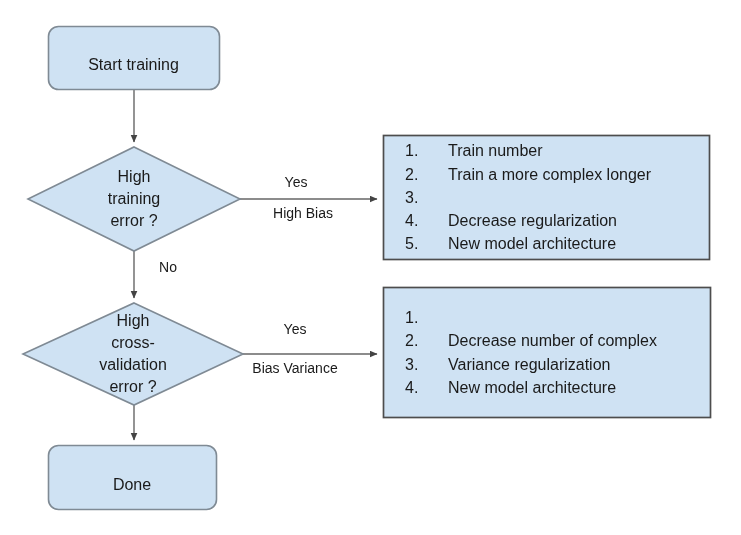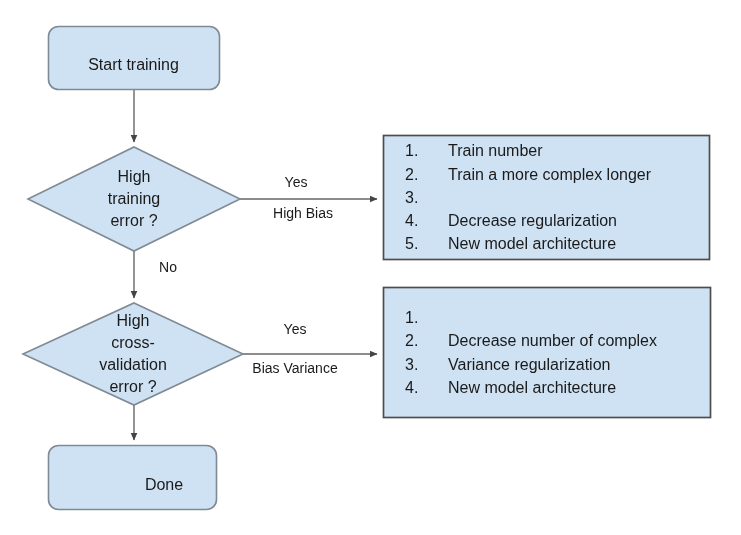--- a/index.html
+++ b/index.html
@@ -90,21 +90,21 @@
 
   <div class="txt pre" style="left:28px; top:147px; width:212px; height:104px;">High
 training
 error ?</div>
 
   <div class="txt pre" style="left:23px; top:303px; width:220px; height:102px;">High
 cross-
 validation
 error ?</div>
 
-  <div class="txt" style="left:48px; top:445px; width:168px; height:79px;padding-left:32px;">Done</div>
+  <div class="txt" style="left:48px; top:445px; width:168px; height:79px;">Done</div>
 
   <div class="txt edge-label" style="left:266px; top:172px; width:60px; height:20px;">Yes</div>
   <div class="txt edge-label" style="left:253px; top:203px; width:100px; height:20px;">High Bias</div>
   <div class="txt edge-label" style="left:148px; top:257px; width:40px; height:20px;">No</div>
   <div class="txt edge-label" style="left:265px; top:319px; width:60px; height:20px;">Yes</div>
   <div class="txt edge-label" style="left:240px; top:358px; width:110px; height:20px;">Bias Variance</div>
 
   <div class="box-list" style="left:384px; top:136px; width:325px; height:123px;">
     <div class="li">
       <span class="num">1.</span>

